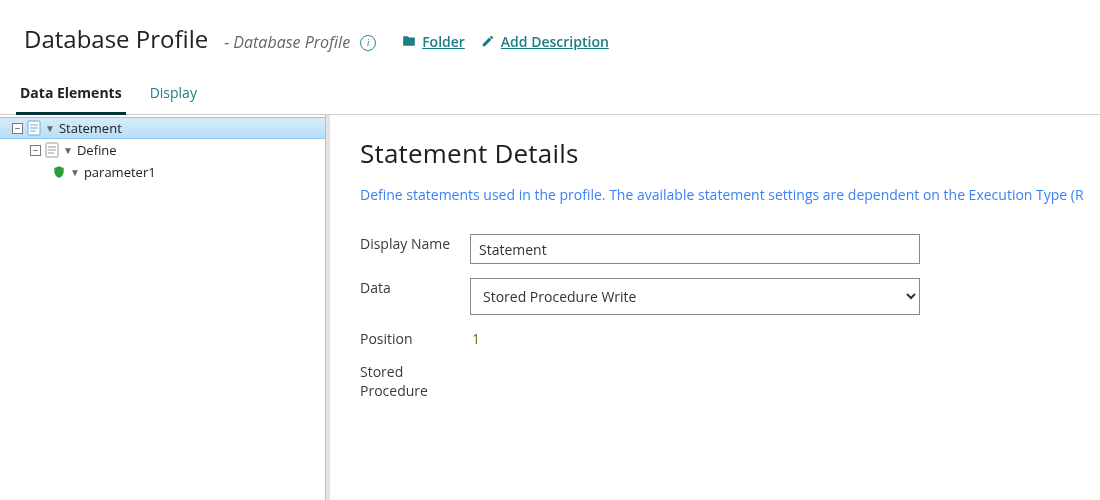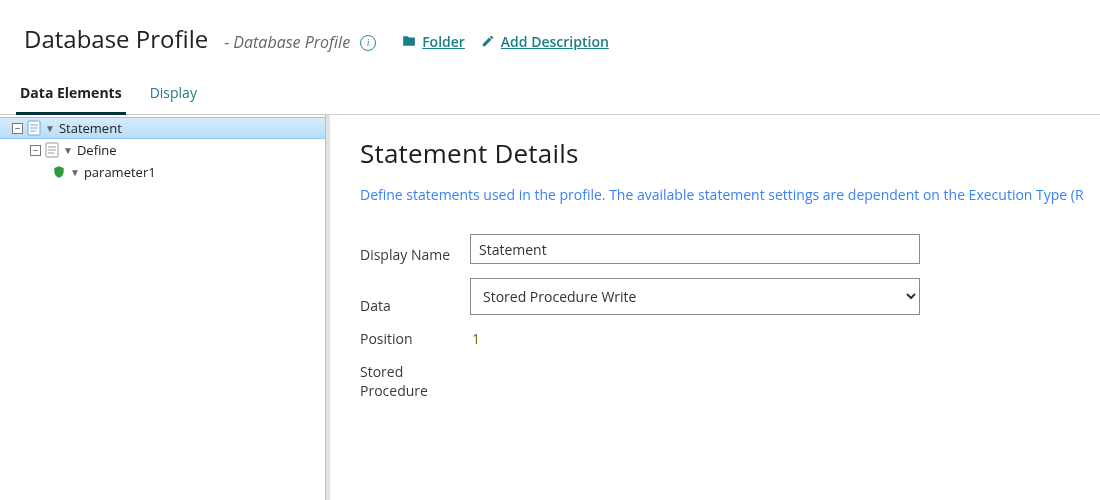--- a/index.html
+++ b/index.html
@@ -168,21 +168,21 @@
     letter-spacing: 0.2px;
   }
   .details-desc {
     color: #3b82f6;
     font-size: 14px;
     margin-bottom: 30px;
     white-space: nowrap;
   }
   .form-row {
     display: flex;
-    align-items: flex-end;
+    align-items: flex-start;
     margin-bottom: 14px;
   }
   .form-label {
     width: 110px;
     color: #3a3a3a;
     font-size: 14px;
   }
   .text-input {
     width: 450px;
     height: 30px;

